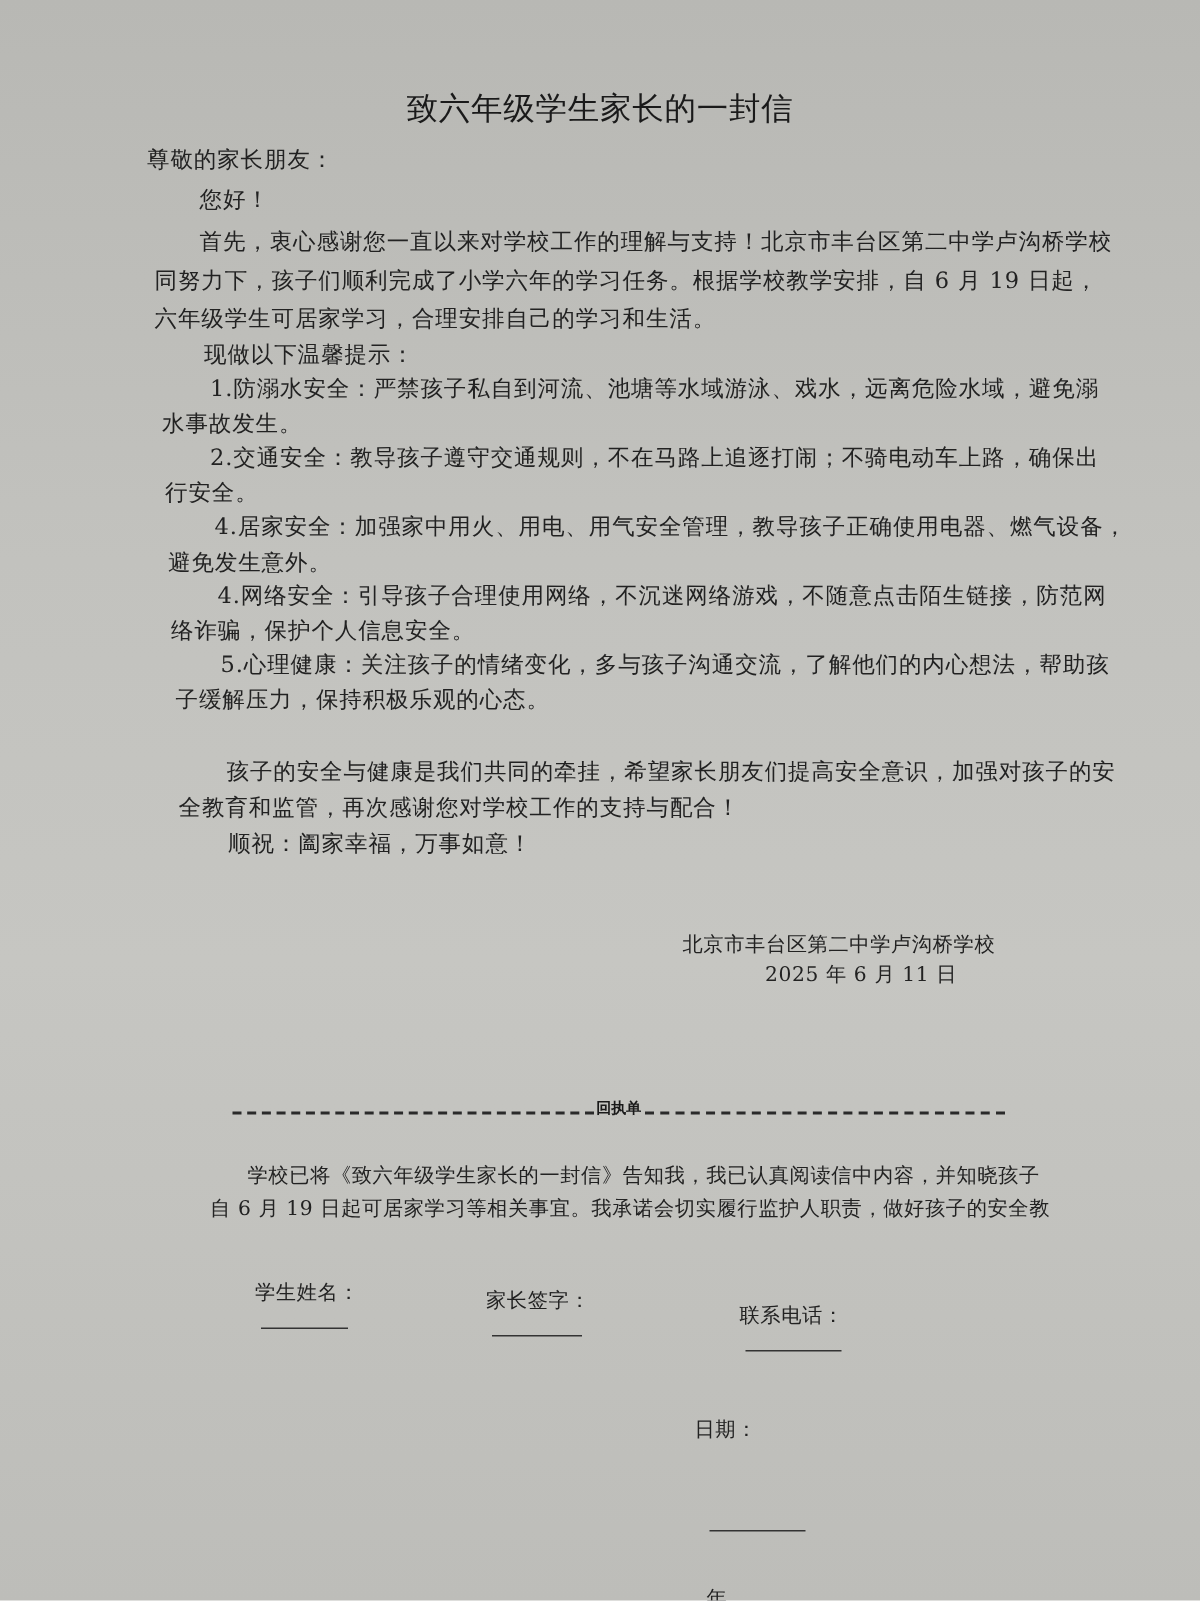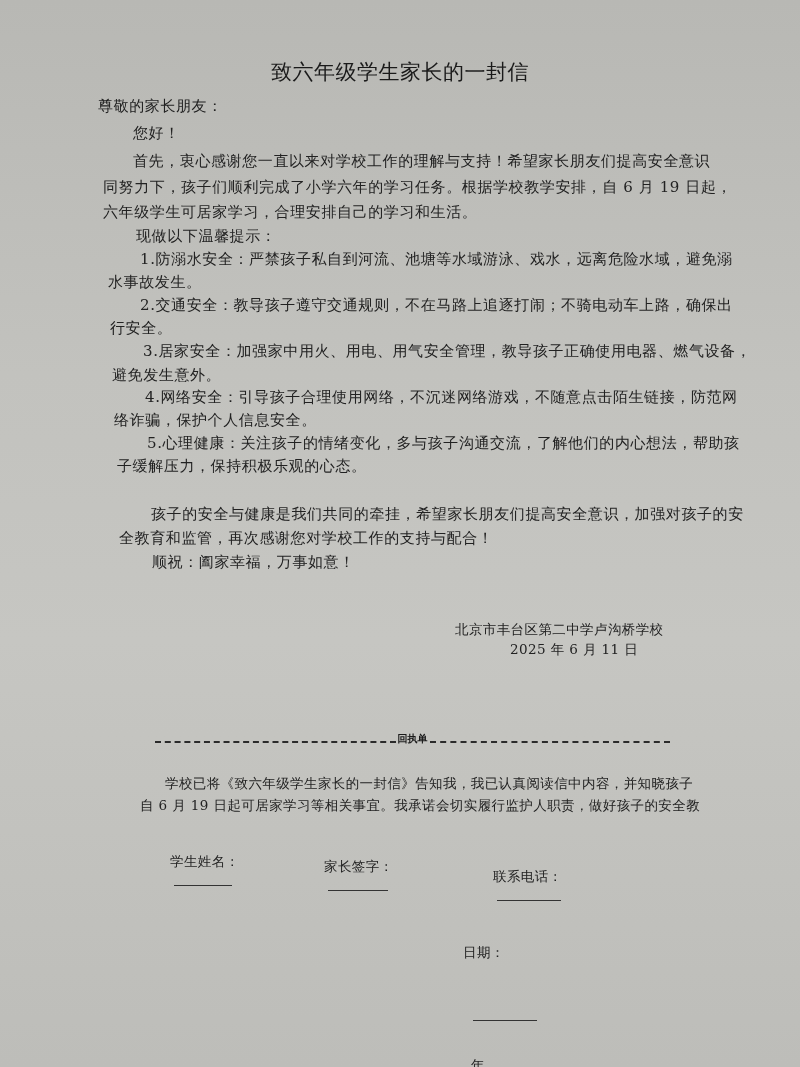--- a/index.html
+++ b/index.html
@@ -30,33 +30,33 @@
 </head>
 <body>
 
 <div class="page">
 
   <div class="abs title">致六年级学生家长的一封信</div>
 
   <div class="abs line" style="top:97px;left:98px;">尊敬的家长朋友：</div>
   <div class="abs line" style="top:124px;left:133px;">您好！</div>
 
-  <div class="abs line" style="top:152px;left:133px;">首先，衷心感谢您一直以来对学校工作的理解与支持！希望家长朋友们提高安全意识</div>
+  <div class="abs line" style="top:152px;left:133px;">首先，衷心感谢您一直以来对学校工作的理解与支持！北京市丰台区第二中学卢沟桥学校</div>
   <div class="abs line" style="top:178px;left:103px;">同努力下，孩子们顺利完成了小学六年的学习任务。根据学校教学安排，自 6 月 19 日起，</div>
   <div class="abs line" style="top:203px;left:103px;">六年级学生可居家学习，合理安排自己的学习和生活。</div>
 
   <div class="abs line" style="top:227px;left:136px;">现做以下温馨提示：</div>
 
   <div class="abs line" style="top:250px;left:140px;">1.防溺水安全：严禁孩子私自到河流、池塘等水域游泳、戏水，远离危险水域，避免溺</div>
   <div class="abs line" style="top:273px;left:108px;">水事故发生。</div>
 
   <div class="abs line" style="top:296px;left:140px;">2.交通安全：教导孩子遵守交通规则，不在马路上追逐打闹；不骑电动车上路，确保出</div>
   <div class="abs line" style="top:319px;left:110px;">行安全。</div>
 
-  <div class="abs line" style="top:342px;left:143px;">3.居家安全：加强家中用火、用电、用气安全管理，教导孩子正确使用电器、燃气设备，</div>
+  <div class="abs line" style="top:342px;left:143px;">4.居家安全：加强家中用火、用电、用气安全管理，教导孩子正确使用电器、燃气设备，</div>
   <div class="abs line" style="top:366px;left:112px;">避免发生意外。</div>
 
   <div class="abs line" style="top:388px;left:145px;">4.网络安全：引导孩子合理使用网络，不沉迷网络游戏，不随意点击陌生链接，防范网</div>
   <div class="abs line" style="top:411px;left:114px;">络诈骗，保护个人信息安全。</div>
 
   <div class="abs line" style="top:434px;left:147px;">5.心理健康：关注孩子的情绪变化，多与孩子沟通交流，了解他们的内心想法，帮助孩</div>
   <div class="abs line" style="top:457px;left:117px;">子缓解压力，保持积极乐观的心态。</div>
 
 
   <div class="abs line" style="top:505px;left:151px;">孩子的安全与健康是我们共同的牵挂，希望家长朋友们提高安全意识，加强对孩子的安</div>

